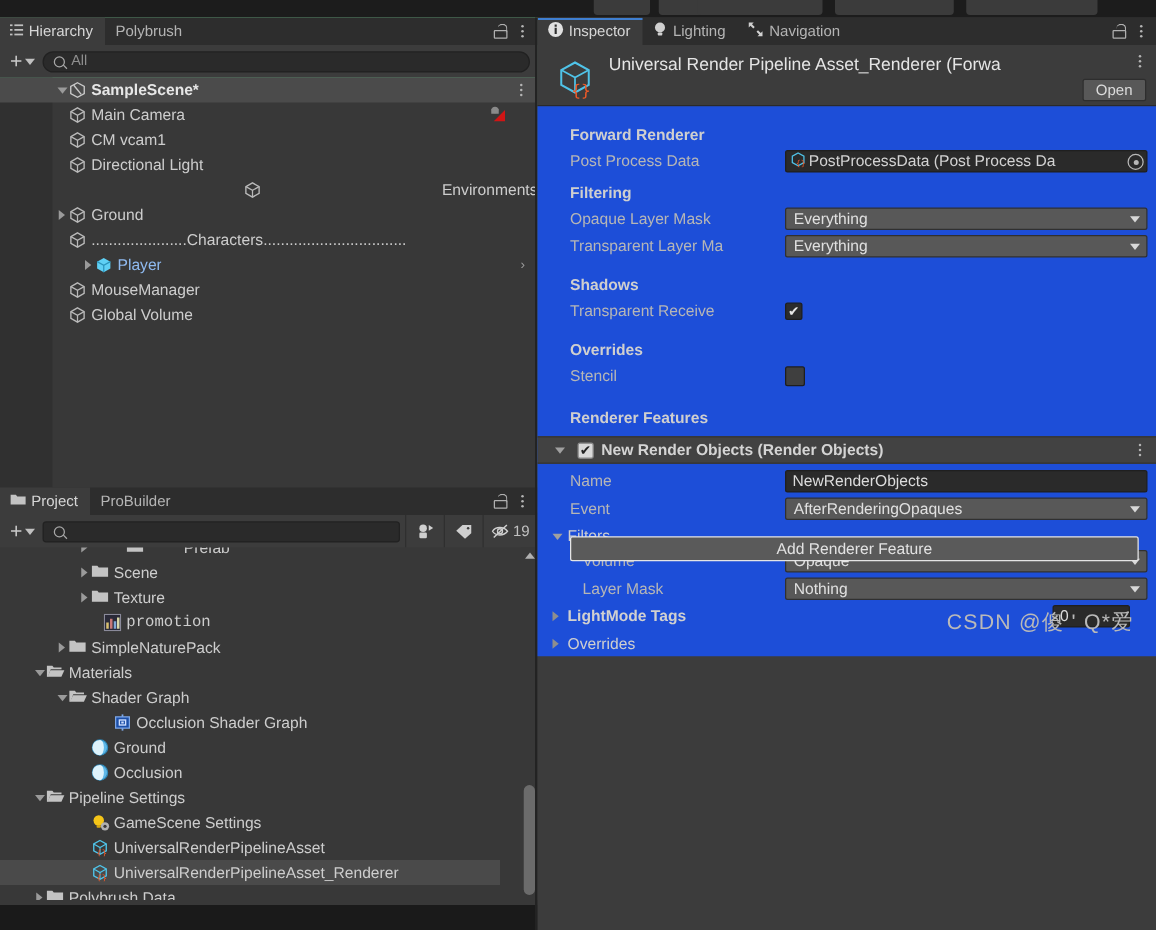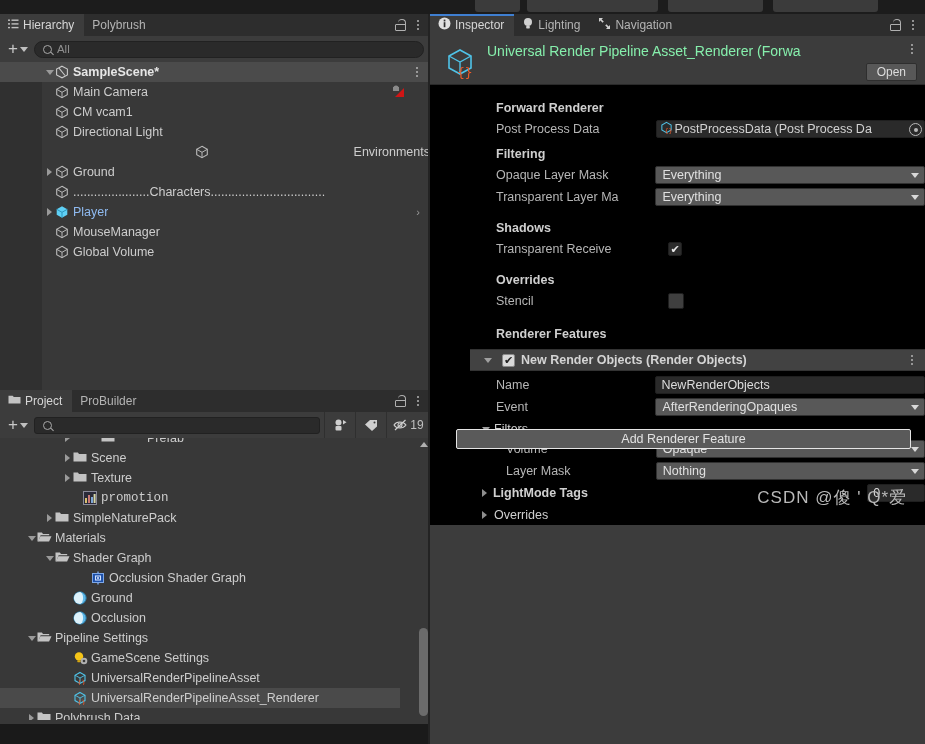--- a/index.html
+++ b/index.html
@@ -70,25 +70,25 @@
   .p-tool.count { width:44px; gap:2px; font-size:12px; }
   .p-body { position:relative; height:282px; background:#383838; overflow:hidden; }
   .p-scrollbar { position:absolute; right:0; top:0; width:13px; height:100%; background:#383838; }
   .p-scrollbar .up { position:absolute; top:4px; left:3px; width:0;height:0;border-left:4px solid transparent;border-right:4px solid transparent;border-bottom:5px solid #b0b0b0; }
   .p-scrollbar .thumb { position:absolute; left:2px; width:9px; border-radius:4.5px; background:#6b6b6b; }
 
   
   #inspector { left:430px; top:14px; width:495px; height:730px; background:#3c3c3c; }
   .insp-head { height:48px; background:#3c3c3c; position:relative; }
   .insp-icon { position:absolute; left:14px; top:10px; width:34px; height:34px; }
-  .insp-title { position:absolute; left:57px; top:7px; right:30px; font-size:14px; color:#86efac; white-space:nowrap; overflow:hidden; }
+  .insp-title { position:absolute; left:57px; top:7px; right:30px; font-size:14px; color:#e5e5e5; white-space:nowrap; overflow:hidden; }
   .insp-kebab { position:absolute; right:8px; top:8px; }
   .openbtn { position:absolute; right:8px; top:27px; height:18px; padding:0 10px; background:#585858; border:1px solid #2e2e2e; border-radius:2px; color:#dcdcdc; font-size:12px; display:flex; align-items:center; }
   .insp-sep { height:1px; background:#2a2a2a; }
-  .insp-body { position:relative; background:#000000; padding-top:10px;padding-left:40px; }
+  .insp-body { position:relative; background:#1d4ed8; padding-top:10px; }
 
   .sec-title { font-weight:bold; color:#cfcfcf; font-size:12.5px; padding:6px 0 4px 26px; }
   .frow { display:flex; align-items:center; height:20px; padding-left:26px; margin-bottom:2px; }
   .flabel { color:#b6b6b6; font-size:12.5px; white-space:nowrap; overflow:hidden; }
   .objfield { height:18px; background:#2a2a2a; border:1px solid #1f1f1f; border-radius:2px; display:flex; align-items:center; padding:0 2px 0 3px; gap:2px; color:#d2d2d2; font-size:12.5px; overflow:hidden; white-space:nowrap; position:relative; }
   .objfield .pick { position:absolute; right:2px; top:2px; width:13px; height:13px; border-radius:50%; border:1.5px solid #b8b8b8; display:flex;align-items:center;justify-content:center; background:#2a2a2a;}
   .objfield .pick::after { content:""; width:4px;height:4px;border-radius:50%;background:#b8b8b8; }
   .dropdown { height:18px; background:#585858; border:1px solid #303030; border-radius:2px; display:flex; align-items:center; padding:0 4px 0 6px; color:#e0e0e0; font-size:12.5px; position:relative; }
   .dropdown .arr { position:absolute; right:5px; width:0;height:0;border-left:4.5px solid transparent;border-right:4.5px solid transparent;border-top:5px solid #d8d8d8; }
   .textfield { height:18px; background:#2a2a2a; border:1px solid #1f1f1f; border-radius:2px; display:flex; align-items:center; padding:0 5px; color:#dcdcdc; font-size:12.5px; }
@@ -243,21 +243,21 @@
           <div class="row" style="padding-left: 44px;">
             <span class="tri empty"></span>
             <span class="cube">
               <svg width="14" height="14" viewBox="0 0 14 14">
                 <path d="M7 1.3 L12.3 4.3 L12.3 9.7 L7 12.7 L1.7 9.7 L1.7 4.3 Z" fill="none" stroke="#b9b9b9" stroke-width="1.1"></path>
                 <path d="M1.7 4.3 L7 7.3 L12.3 4.3 M7 7.3 L7 12.7" fill="none" stroke="#b9b9b9" stroke-width="1"></path>
               </svg>
             </span>
             <span class="rowlabel">......................Characters.................................</span>
           </div>
-          <div class="row" style="padding-left: 44px;">
+          <div class="row" style="padding-left: 65px;">
             <span class="tri">
               <i></i>
             </span>
             <span class="cube">
               <svg width="14" height="14" viewBox="0 0 14 14">
                 <path d="M7 1.3 L12.3 4.3 L12.3 9.7 L7 12.7 L1.7 9.7 L1.7 4.3 Z" fill="#5fd0f5"></path>
                 <path d="M1.7 4.3 L7 7.3 L12.3 4.3 M7 7.3 L7 12.7" fill="none" stroke="#2b95bd" stroke-width="1"></path>
               </svg>
             </span>
             <span class="rowlabel blue">Player</span>

